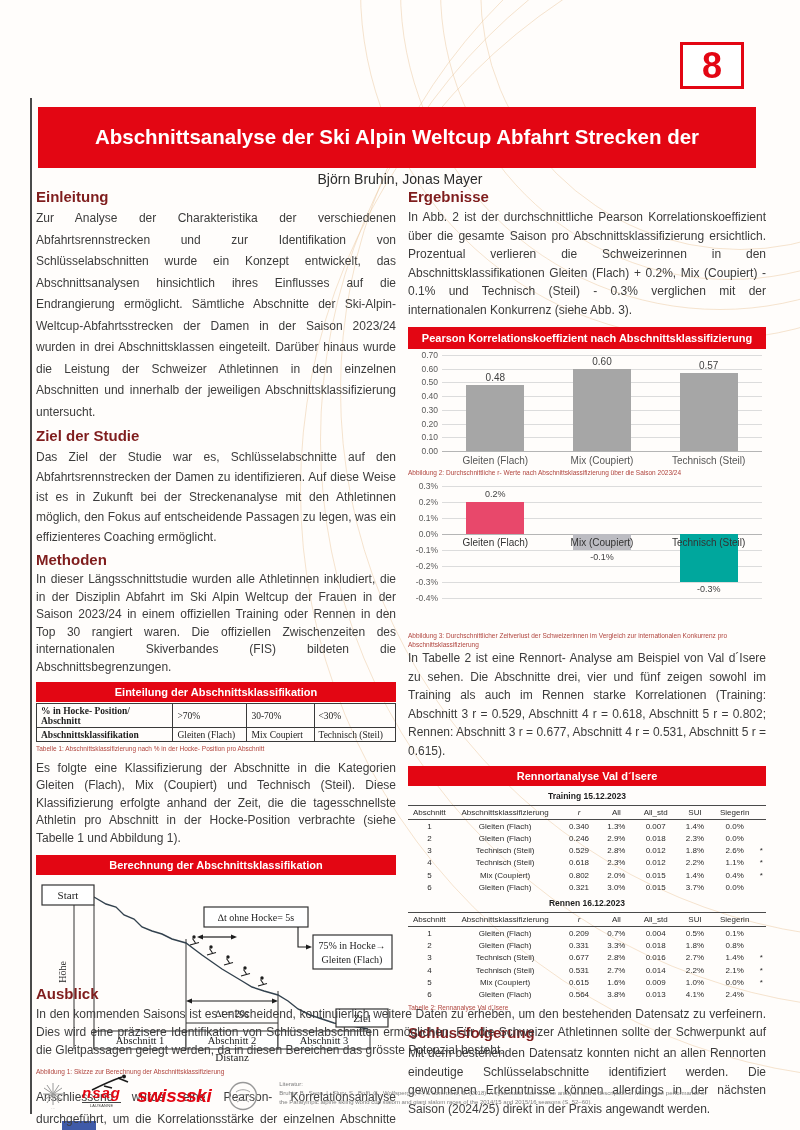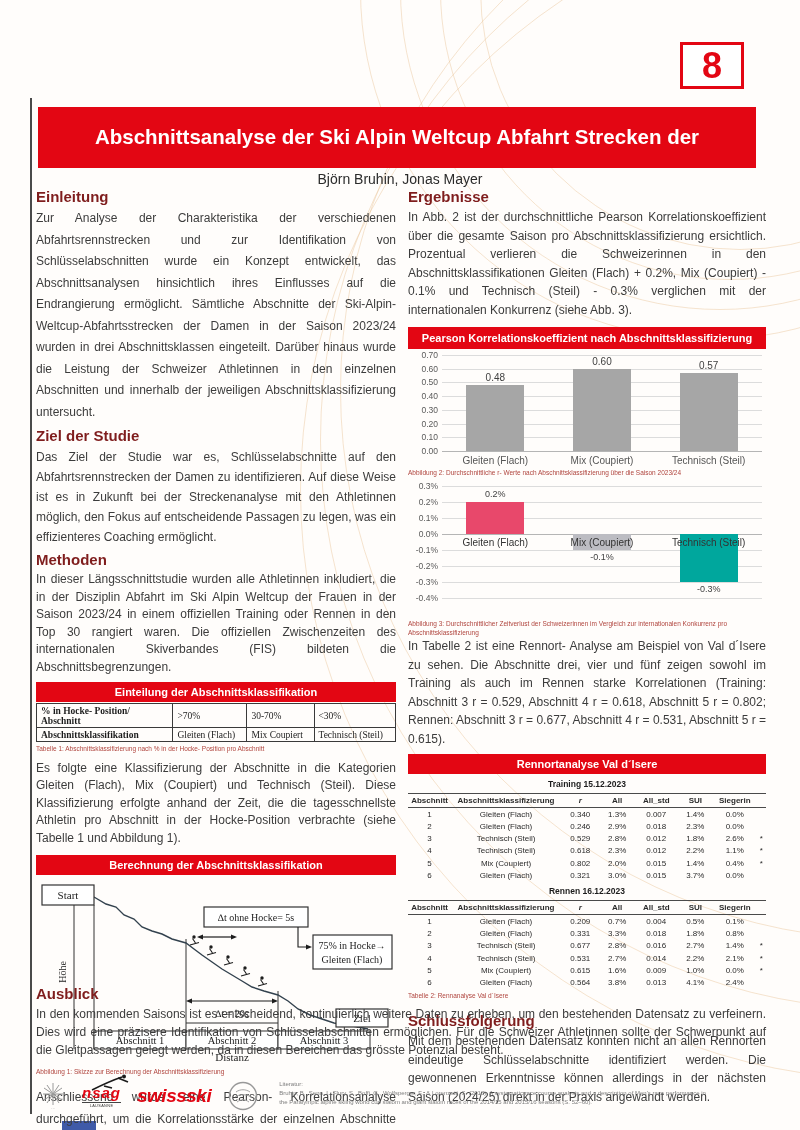--- a/index.html
+++ b/index.html
@@ -53,32 +53,32 @@
 
   
   .fig-wrap { margin-top:8px; }
   .fig-svg { display:block; width:100%; height:auto; margin-top:2px; }
   .fig-svg text { font-family:"Liberation Serif", serif; fill:#1c1c1c; }
 
   
   .chart-block { margin-top:8px; }
   .plot { position:relative; margin-left:34px; margin-right:4px; }
   .plot1 { height:96px; margin-bottom:18px; margin-top:6px; }
-  .plot2 { height:112px; margin-bottom:22px; margin-top:8px; }
+  .plot2 { height:112px; margin-bottom:34px; margin-top:8px; }
   .gridline { position:absolute; left:0; right:0; height:1px; background:#dcdcdc; }
   .gridline.zero { background:#b5b5b5; }
   .ytick { position:absolute; left:-34px; width:30px; text-align:right; font-size:8.5px; color:#5a5a5a; }
   .bar { position:absolute; }
   .vlabel { position:absolute; text-align:center; font-size:10px; color:#3f3f3f; z-index:3; }
   .clabel { position:absolute; text-align:center; font-size:10px; color:#555; z-index:3; }
 
   
   .t2-sub { text-align:center; font-size:8.5px; font-weight:bold; color:#1c1c1c; margin:5px 0 4px; }
   .t2 { width:100%; border-collapse:collapse; font-size:8px; color:#2b2b2b; }
-  .t2 th { border-top:1.2px solid #4a4a4a; border-bottom:1.2px solid #4a4a4a; font-weight:bold; padding:2px 1px; font-size:8px; }
+  .t2 th { border-top:1.2px solid #4a4a4a; border-bottom:1.2px solid #4a4a4a; font-weight:normal; padding:2px 1px; font-size:8px; }
   .t2 td { padding:1.6px 1px; text-align:center; }
   .t2 th:nth-child(1){width:44px;} .t2 th:nth-child(2){width:112px;}
   .t2 th:nth-child(3){width:42px;} .t2 th:nth-child(4){width:38px;}
   .t2 th:nth-child(5){width:46px;} .t2 th:nth-child(6){width:38px;}
   .t2 th:nth-child(7){width:46px;} .t2 th:nth-child(8){width:10px;}
 
   
   .ausblick { position:absolute; left:36px; top:981px; width:730px; }
   .footer { position:absolute; left:40px; top:1080px; width:726px; display:flex; align-items:flex-start; }
   .logos { display:flex; align-items:center; gap:16px; }

